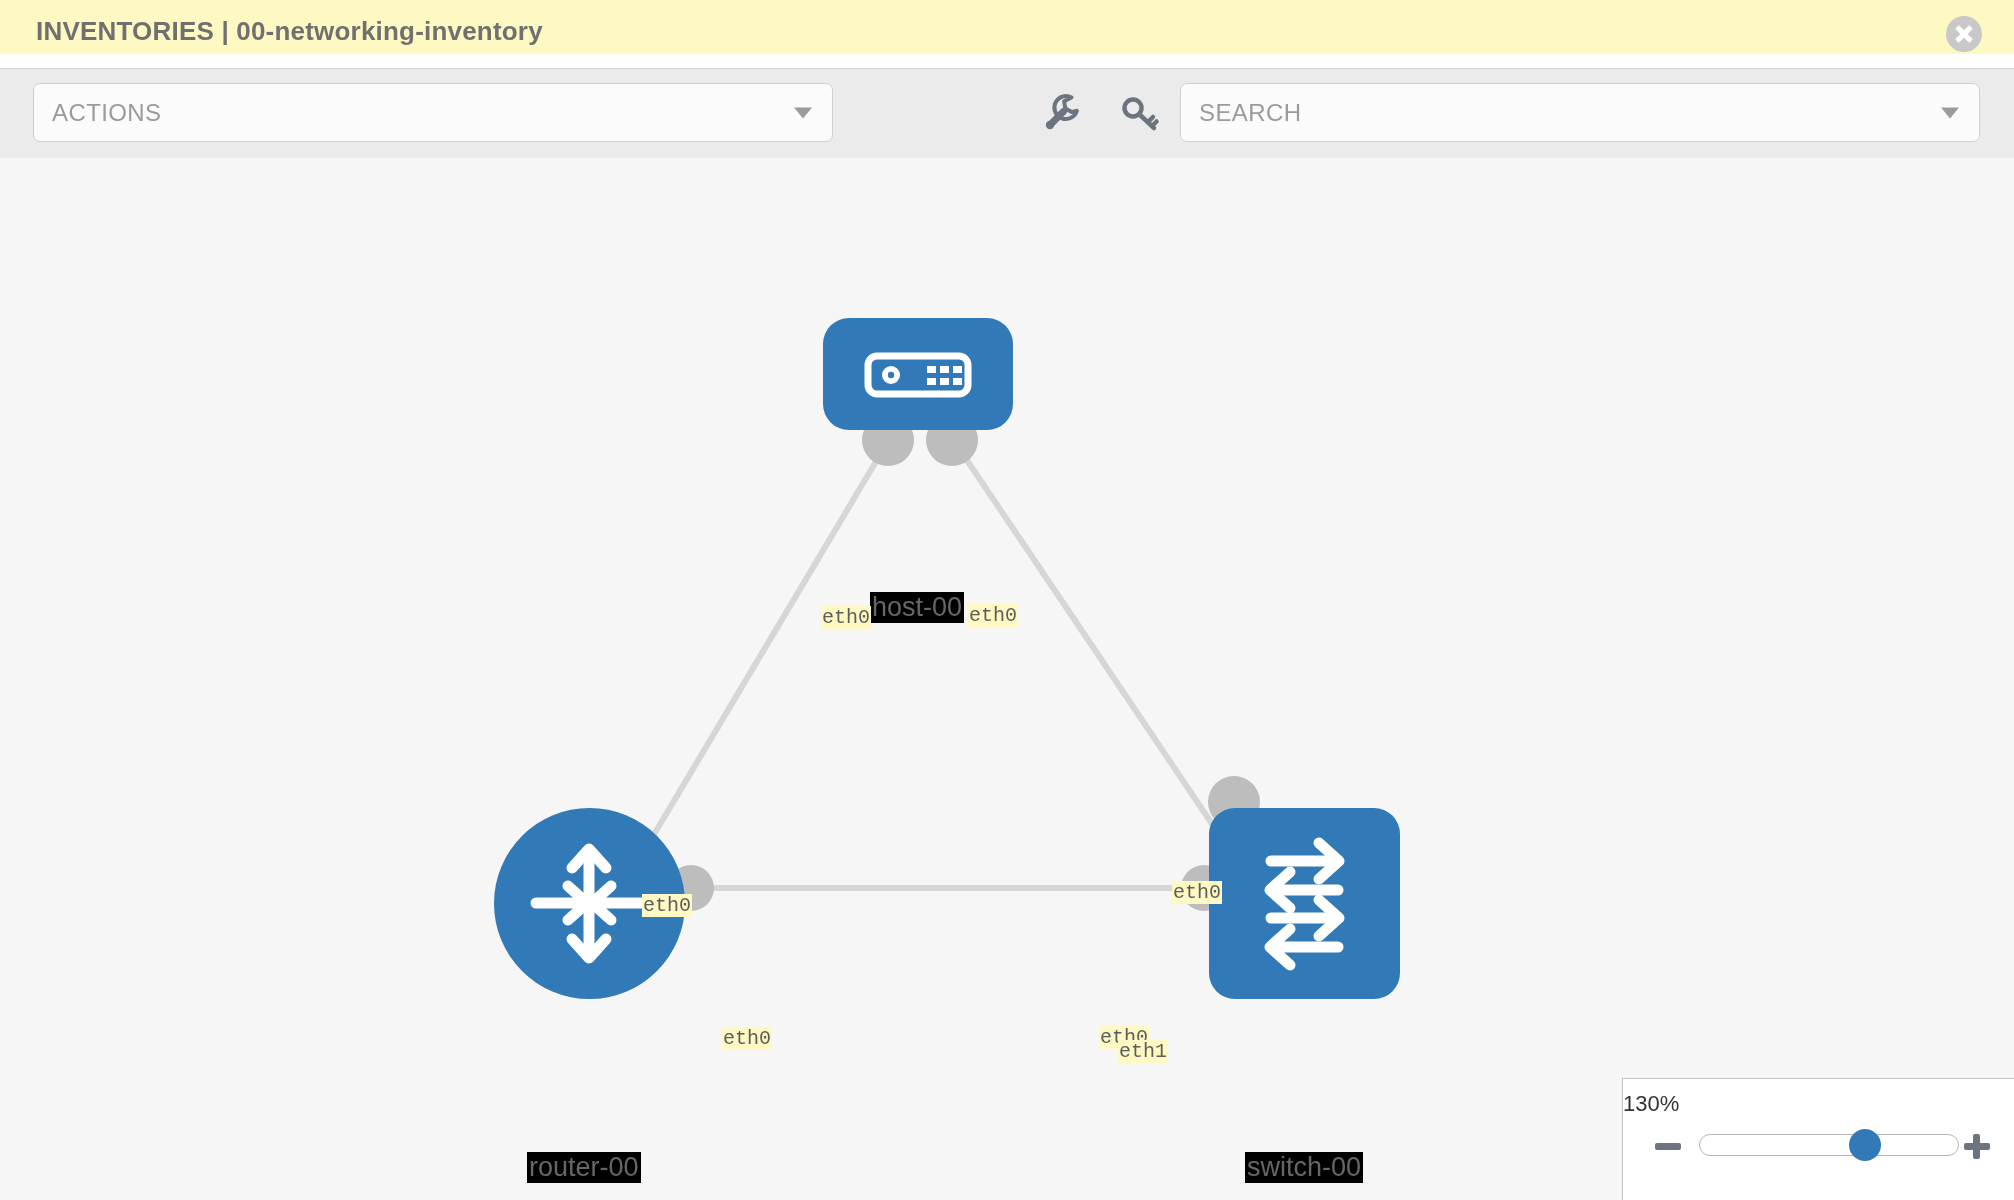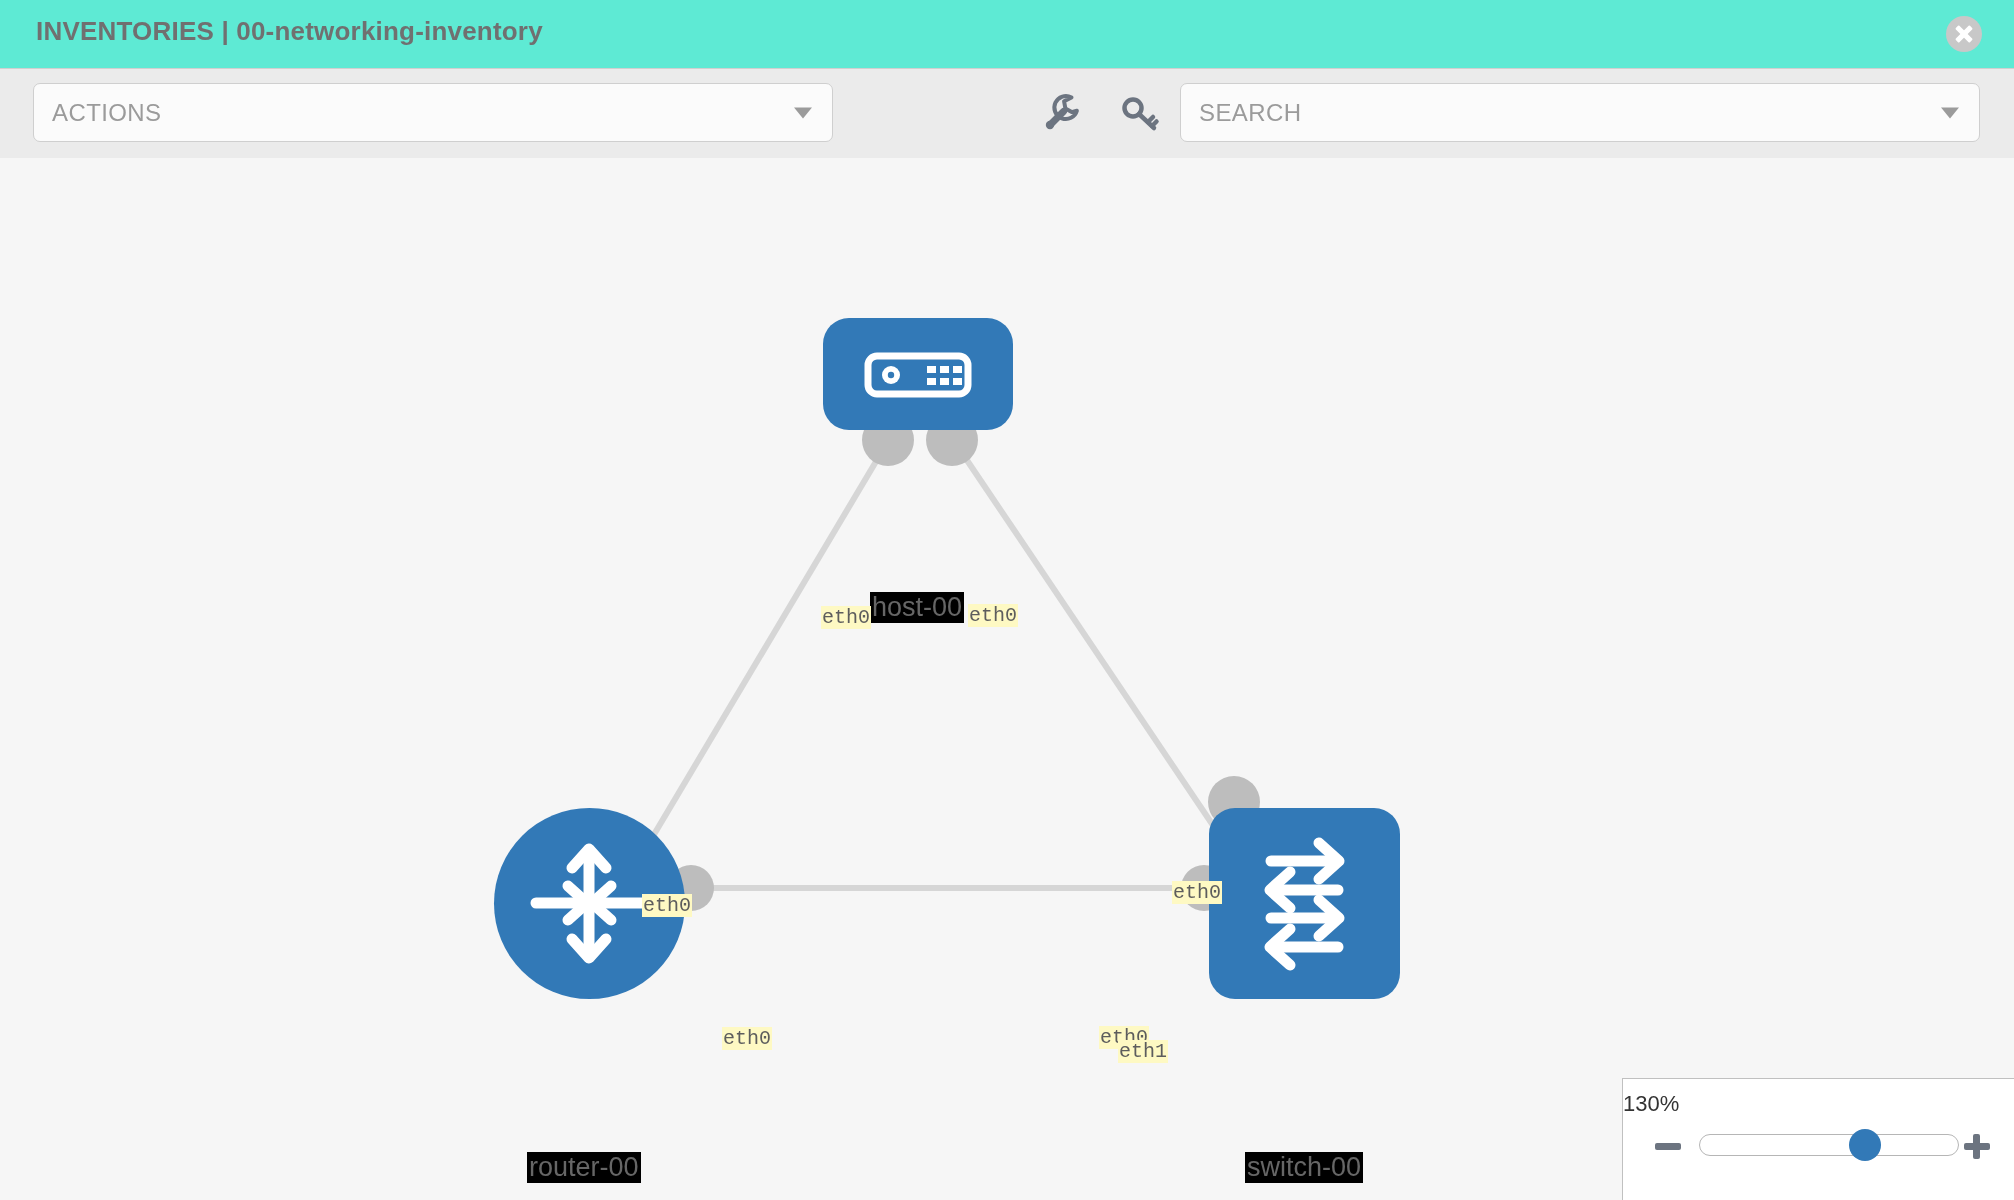--- a/index.html
+++ b/index.html
@@ -13,22 +13,22 @@
     font-family: "Liberation Sans", sans-serif;
     overflow: hidden;
     position: relative;
   }
 
   
   .header {
     position: absolute;
     left: 0; top: 0;
     width: 2014px;
-    height: 68px;
-    background: #5eead4;
+    height: 54px;
+    background: #fef9c3;
     box-sizing: border-box;
   }
   .header-title {
     position: absolute;
     left: 36px;
     top: 16px;
     font-size: 26px;
     font-weight: bold;
     color: #707070;
     letter-spacing: 0.2px;

